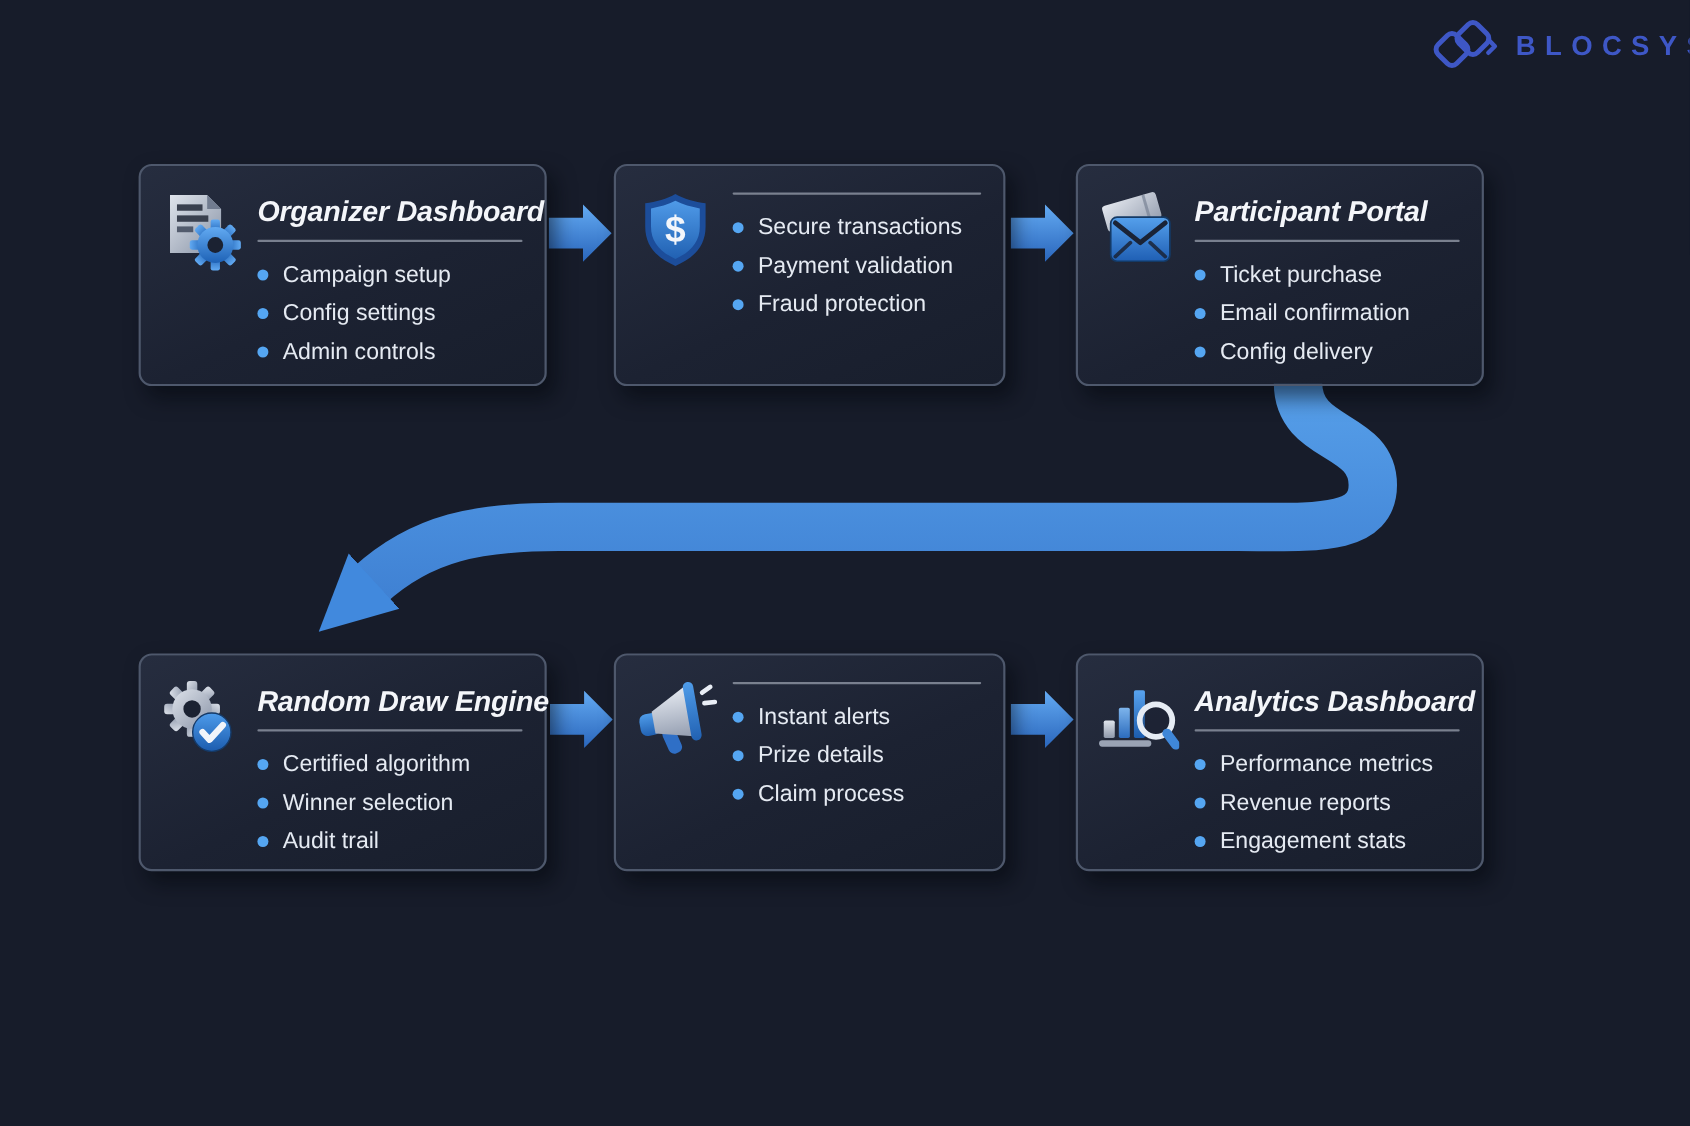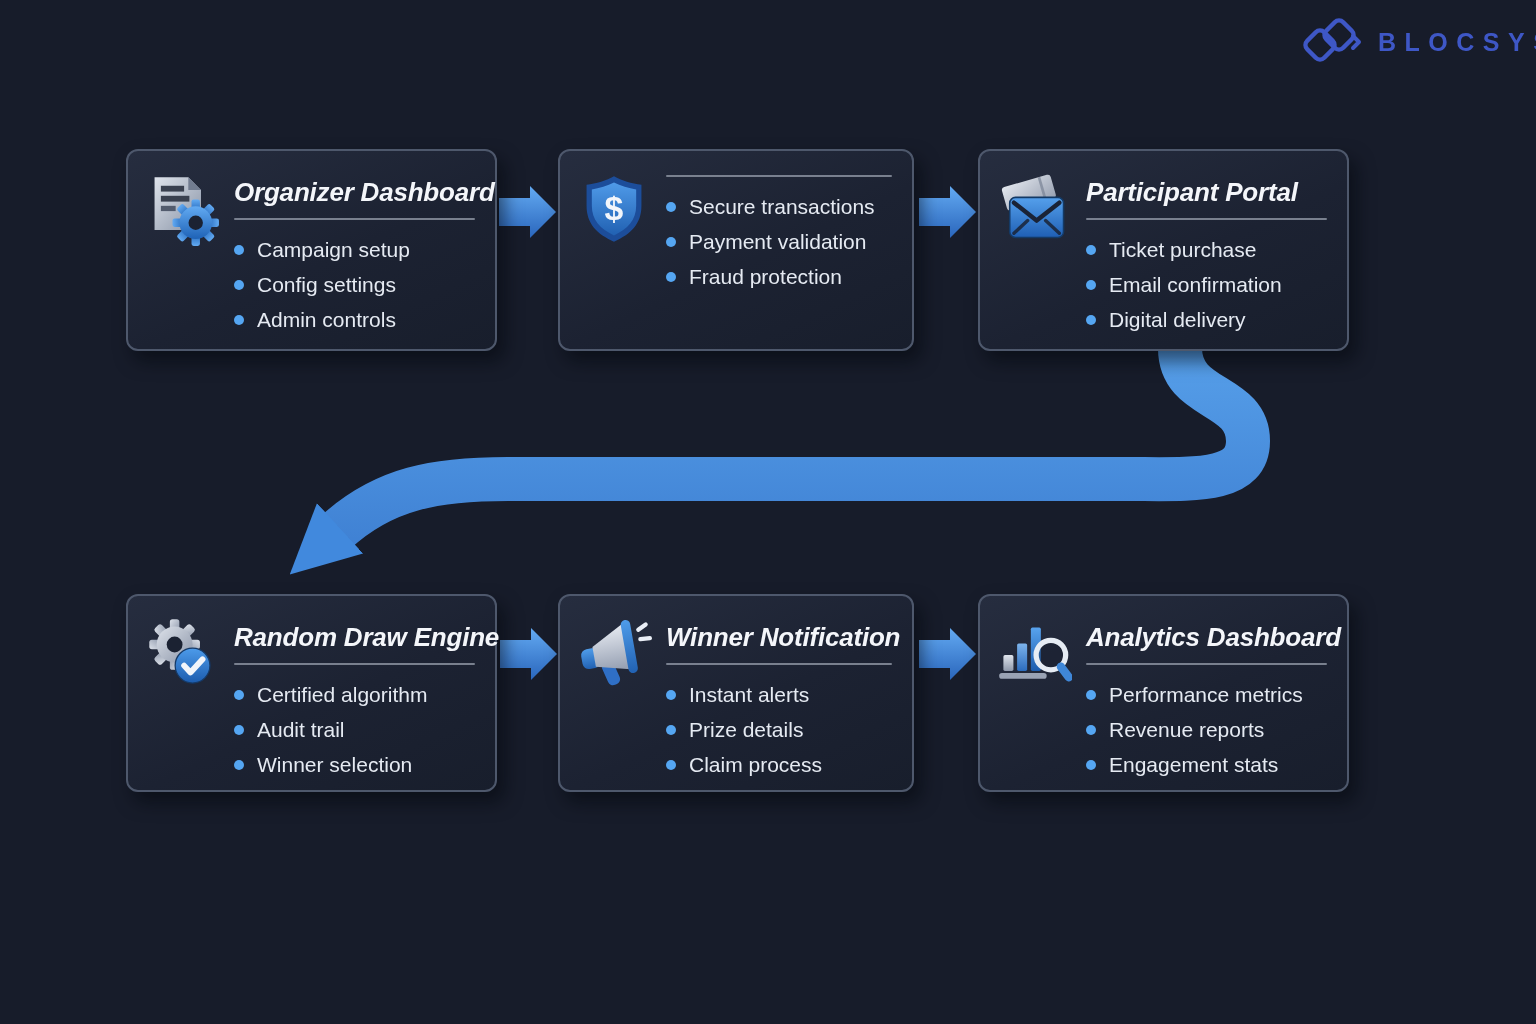--- a/index.html
+++ b/index.html
@@ -206,21 +206,21 @@
         <li class="bullet">
             <span class="dot"></span>
             <span class="bullet-text">Ticket purchase</span>
           </li>
         <li class="bullet">
             <span class="dot"></span>
             <span class="bullet-text">Email confirmation</span>
           </li>
         <li class="bullet">
             <span class="dot"></span>
-            <span class="bullet-text">Digital delivery</span>
+            <span class="bullet-text">Config delivery</span>
           </li>
       </ul>
     </div>
   </section>
 
   <section class="card" style="left:126px; top:594px; width:371px; height:198px">
     <div class="card-icon">
       <svg viewBox="0 0 72 72">
         <defs>
           <linearGradient id="sil3" x1="0" y1="0" x2="1" y2="1">
@@ -253,25 +253,25 @@
     <div class="card-body">
       <h2 class="card-title">Random Draw Engine</h2>
       <div class="divider"></div>
       <ul class="bullets">
         <li class="bullet">
             <span class="dot"></span>
             <span class="bullet-text">Certified algorithm</span>
           </li>
         <li class="bullet">
             <span class="dot"></span>
+            <span class="bullet-text">Winner selection</span>
+          </li>
+        <li class="bullet">
+            <span class="dot"></span>
             <span class="bullet-text">Audit trail</span>
-          </li>
-        <li class="bullet">
-            <span class="dot"></span>
-            <span class="bullet-text">Winner selection</span>
           </li>
       </ul>
     </div>
   </section>
 
   <section class="card" style="left:558px; top:594px; width:356px; height:198px">
     <div class="card-icon">
       <svg viewBox="0 0 72 72">
         <defs>
           <linearGradient id="sil4" x1="0" y1="0" x2="0" y2="1">
@@ -289,21 +289,20 @@
           <polygon points="17,26 49,9 49,53 17,45" fill="url(#sil4)"></polygon>
           <rect x="47" y="6" width="9" height="51" rx="4.5" fill="url(#blu5)"></rect>
         </g>
         <g stroke="#e9eef6" stroke-width="4" stroke-linecap="round" fill="none">
           <path d="M59 13 L66 8"></path>
           <path d="M61 22 L70 21"></path>
         </g>
       </svg>
     </div>
     <div class="card-body">
-      <h2 class="card-title">Winner Notification</h2>
       <div class="divider"></div>
       <ul class="bullets">
         <li class="bullet">
             <span class="dot"></span>
             <span class="bullet-text">Instant alerts</span>
           </li>
         <li class="bullet">
             <span class="dot"></span>
             <span class="bullet-text">Prize details</span>
           </li>

